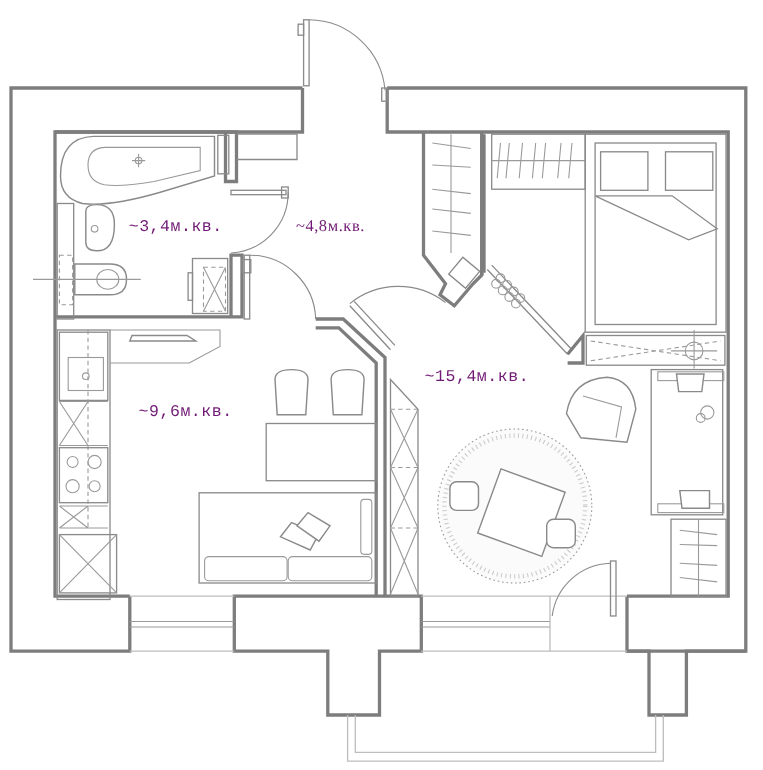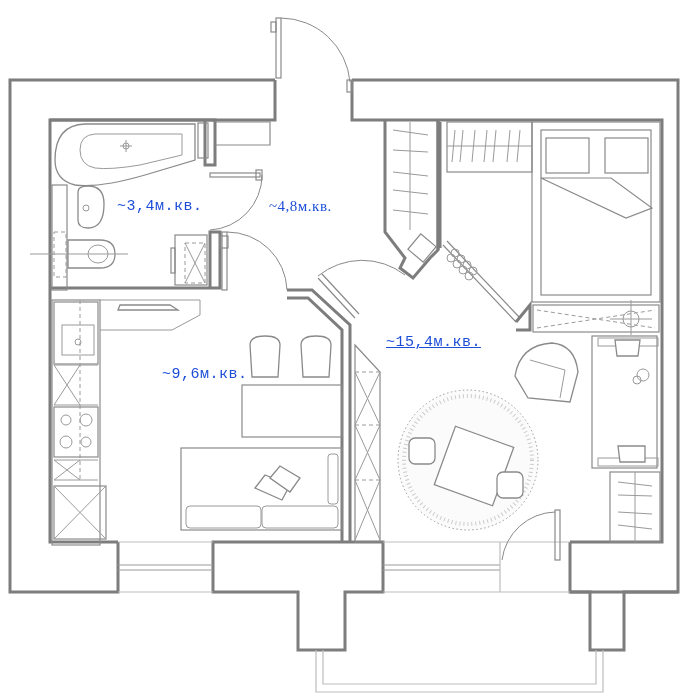--- a/index.html
+++ b/index.html
@@ -5,21 +5,21 @@
   html, body { margin:0; padding:0; background:#ffffff; }
   body { width:694px; height:700px; overflow:hidden; position:relative; font-family:"Liberation Mono", "DejaVu Sans Mono", monospace; }
   #plan { position:absolute; left:0; top:0; width:694px; height:700px; }
   .wall { fill:none; stroke:#7d7d7d; stroke-width:3; stroke-linejoin:miter; }
   .thin { fill:none; stroke:#8a8a8a; stroke-width:1.2; }
   .thin2 { fill:none; stroke:#9a9a9a; stroke-width:1; }
   .light { fill:none; stroke:#bdbdbd; stroke-width:1.2; }
   .dash { fill:none; stroke:#9a9a9a; stroke-width:1; stroke-dasharray:4 3; }
   .furn { fill:#ffffff; stroke:#8a8a8a; stroke-width:1.3; }
   .arc { fill:none; stroke:#8a8a8a; stroke-width:1; }
-  .label { position:absolute; font-size:15px; color:#1d4ed8; letter-spacing:0.5px; white-space:nowrap; font-family:"Liberation Mono", "DejaVu Sans Mono", monospace; }
+  .label { position:absolute; font-size:15px; color:#701a75; letter-spacing:0.5px; white-space:nowrap; font-family:"Liberation Mono", "DejaVu Sans Mono", monospace; }
 </style>
 </head>
 <body>
 
 <svg id="plan" viewBox="0 0 694 700" xmlns="http://www.w3.org/2000/svg">
 
   <g>
 
     <path class="wall" d="M275 80 L10 80 L10 592 L118 592 L118 542"></path>
     <path class="wall" d="M275 80 L275 120 L50 120 L50 542 L118 542"></path>
@@ -187,14 +187,14 @@
     <rect class="furn" x="497" y="472" width="26" height="26" rx="6"></rect>
 
     <rect class="thin" x="555" y="510" width="5" height="50"></rect>
     <path class="arc" d="M555 512 A55 55 0 0 0 502 560"></path>
   </g>
 
 </svg>
 
 <div class="label" style="left:117px; top:198px;">~3,4м.кв.</div>
 <div class="label" style="left:269px; top:198px;font-family:Liberation Serif, serif;">~4,8м.кв.</div>
-<div class="label" style="left:126px; top:366px;margin-left:36px;">~9,6м.кв.</div>
-<div class="label" style="left:386px; top:334px;text-decoration:underline;">~15,4м.кв.</div>
+<div class="label" style="left:126px; top:366px;">~9,6м.кв.</div>
+<div class="label" style="left:386px; top:334px;">~15,4м.кв.</div>
 
 </body></html>

